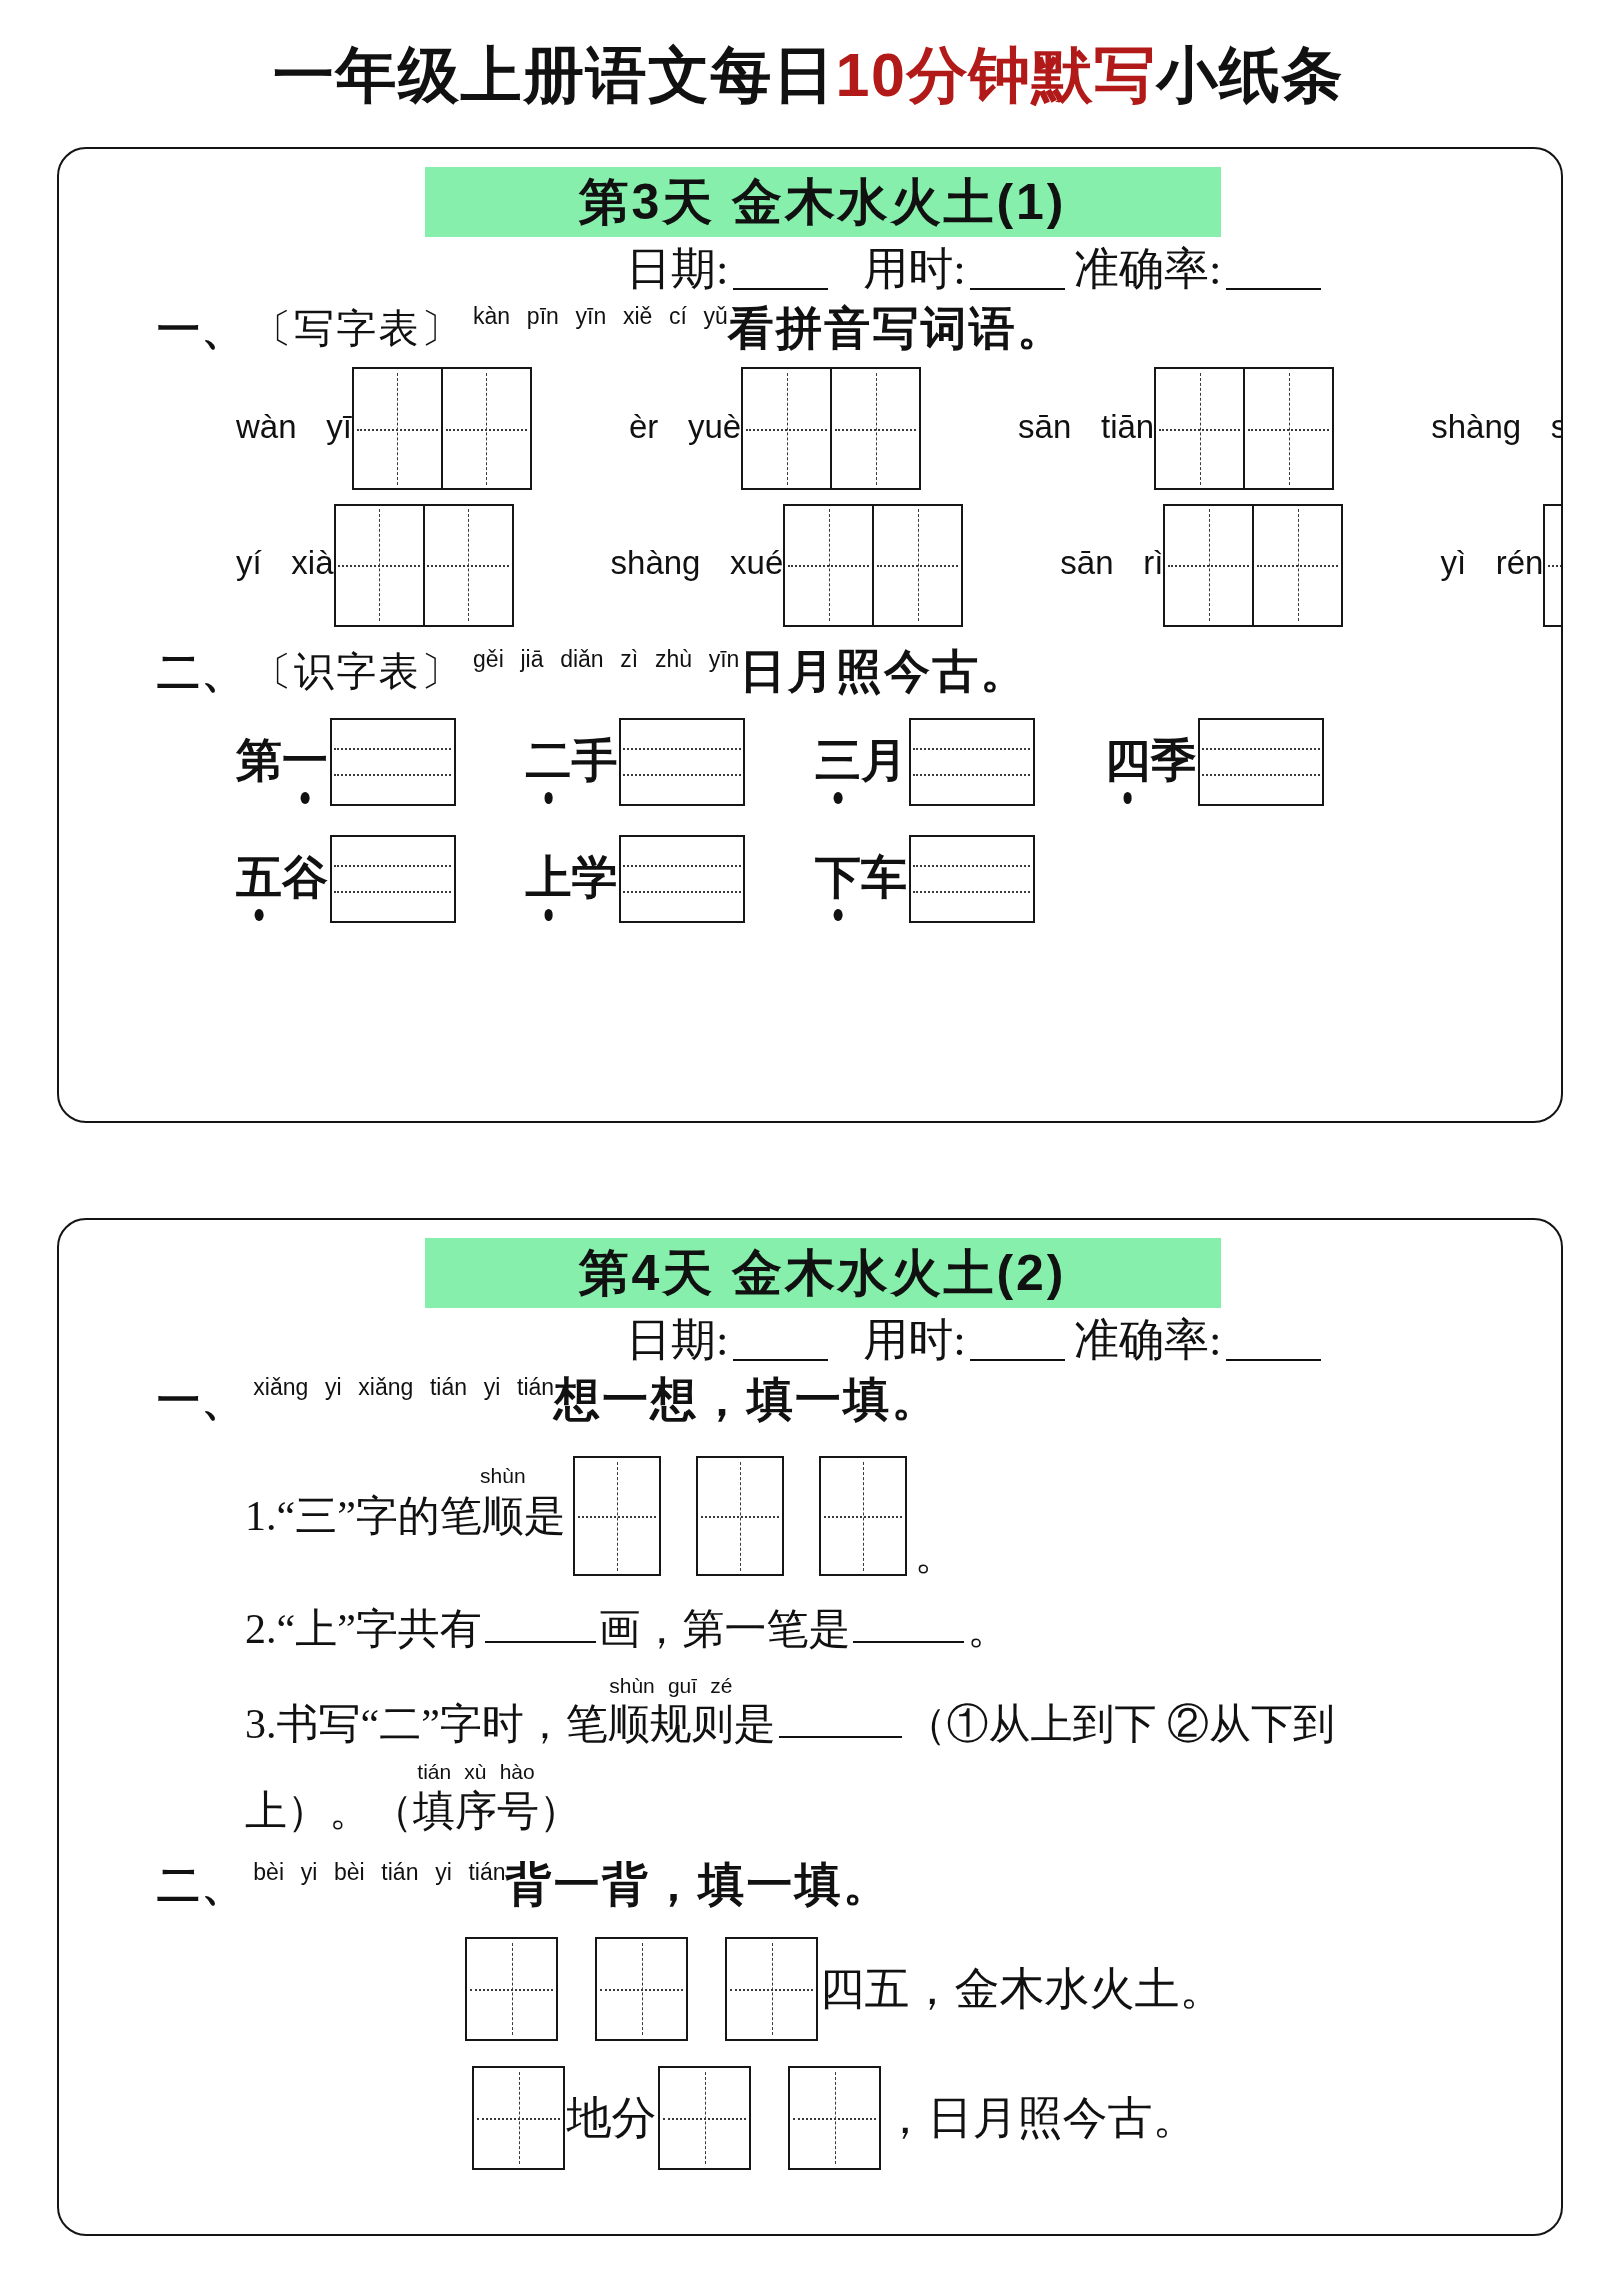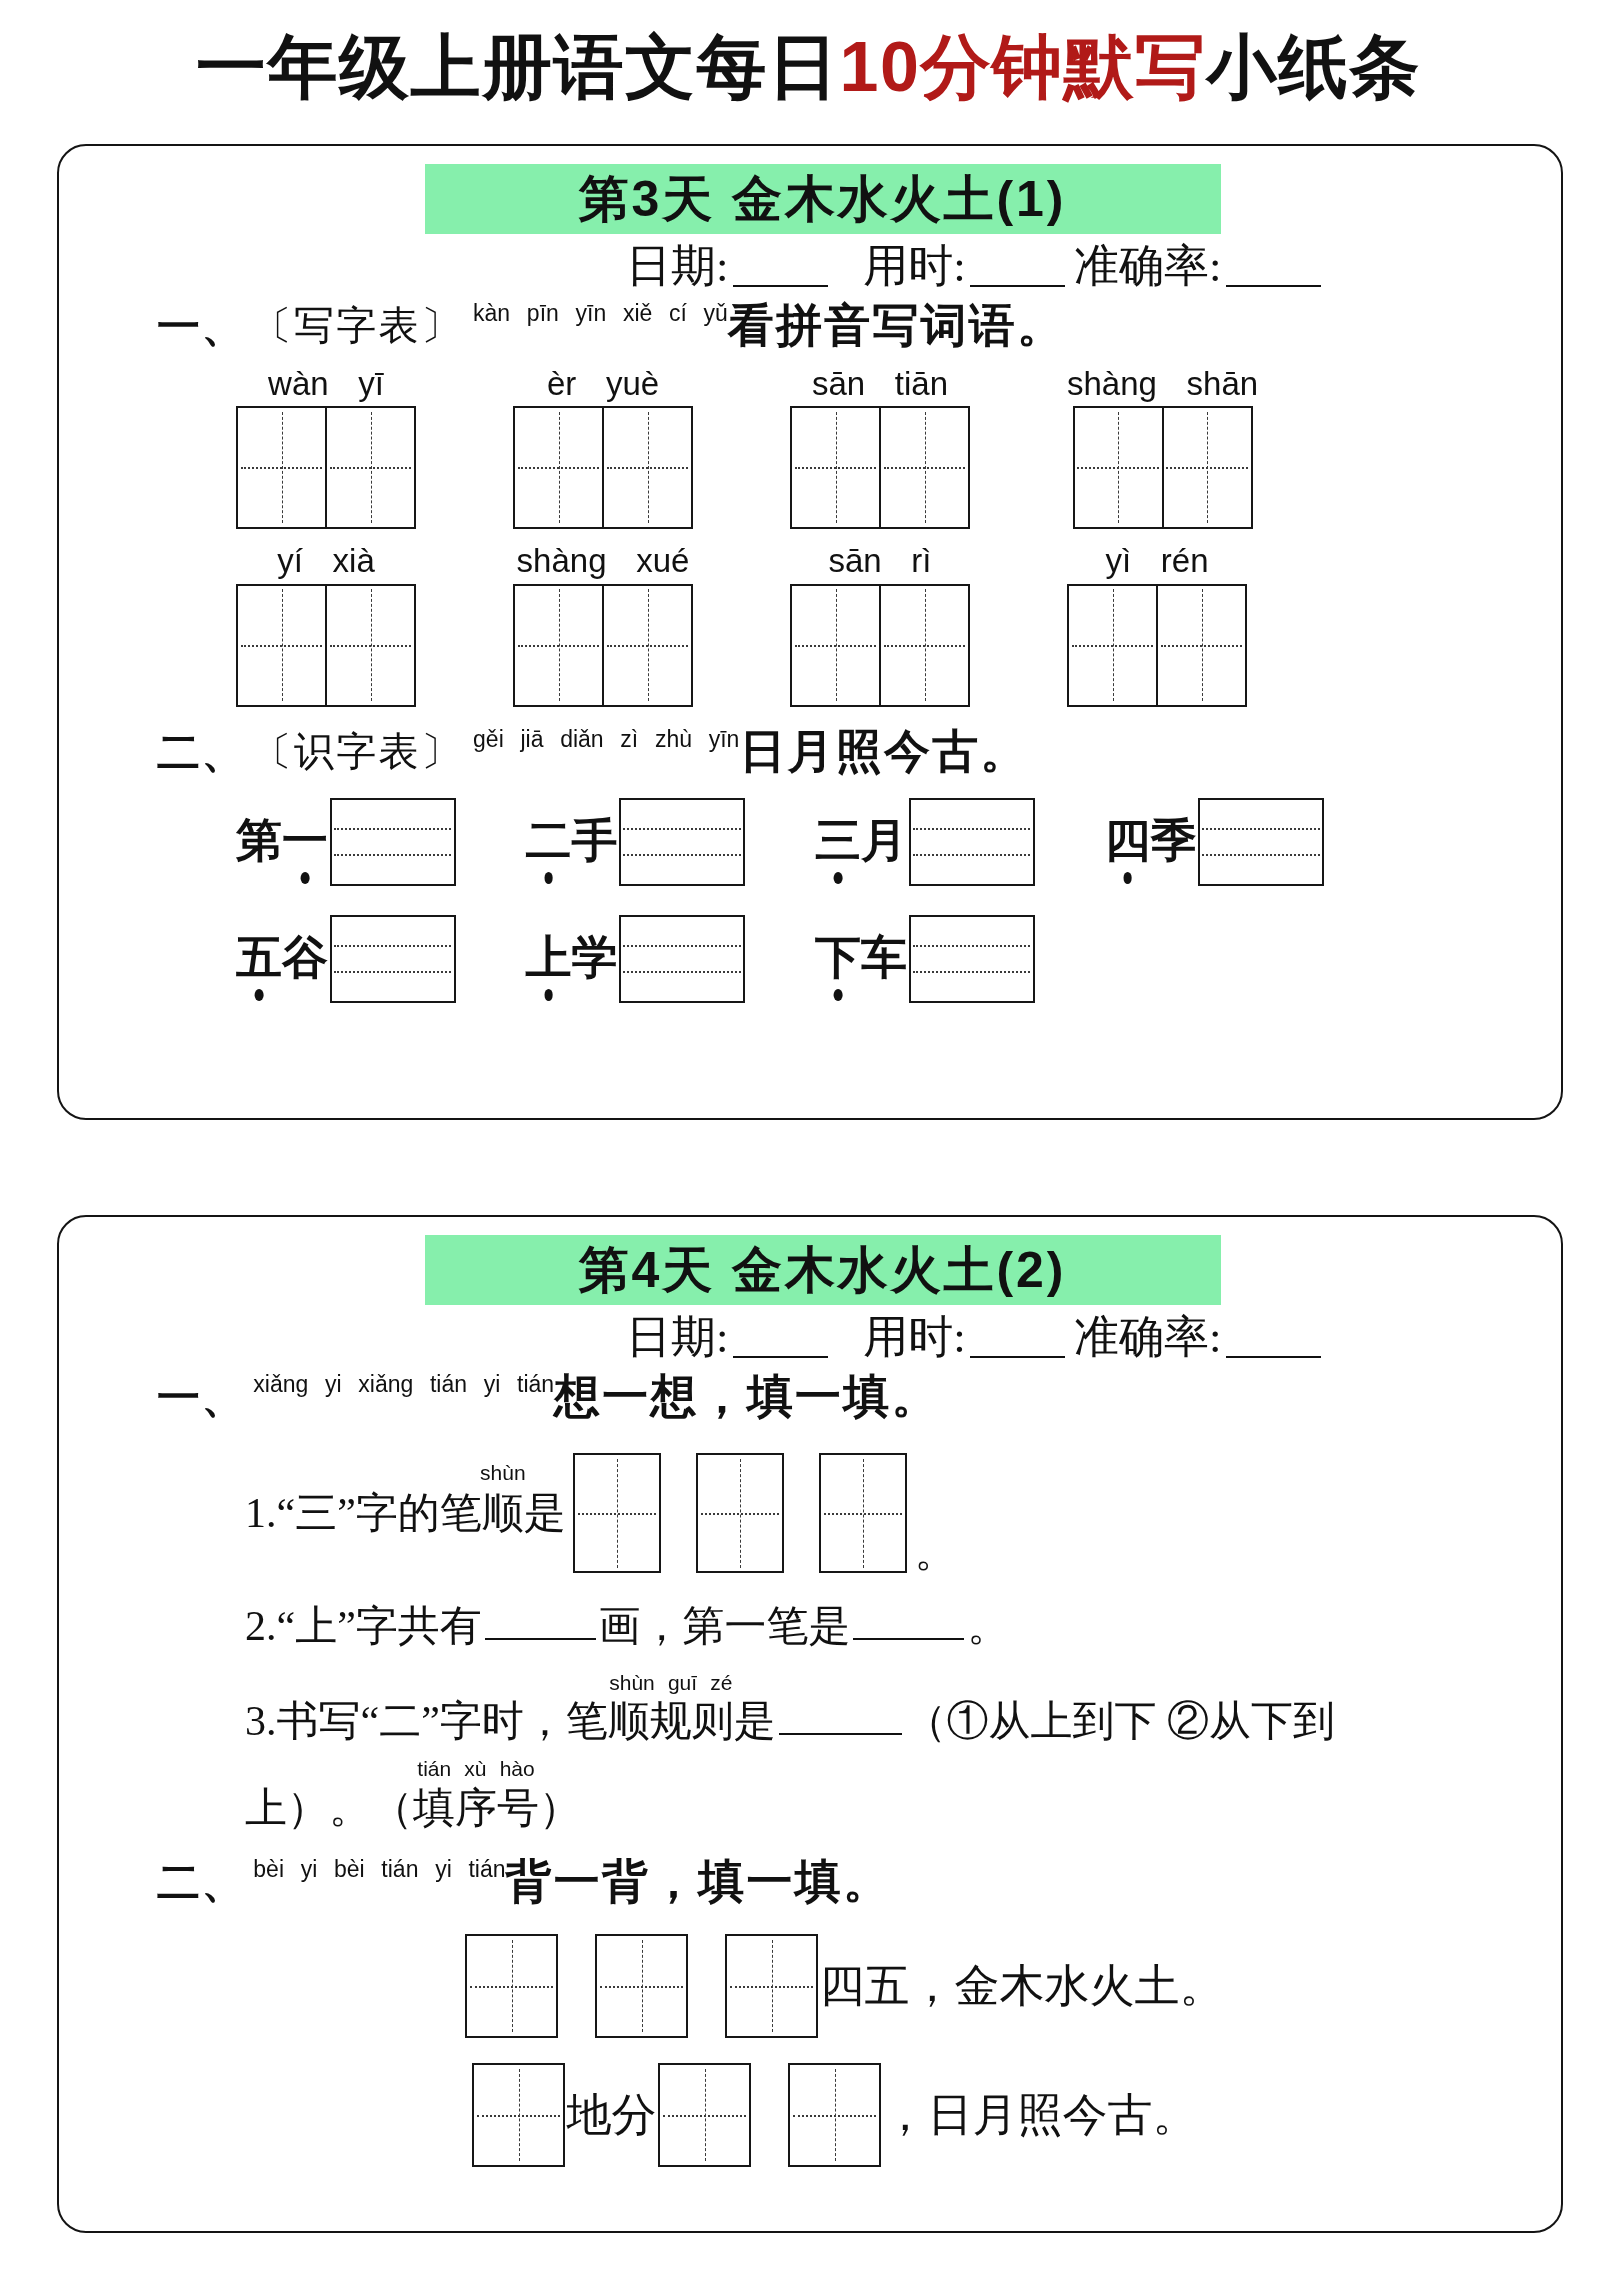--- a/index.html
+++ b/index.html
@@ -4,23 +4,23 @@
 <style>
   html,body{margin:0;padding:0;}
   body{
     width:1617px;height:2284px;background:#ffffff;color:#111;
     font-family:"Liberation Serif", serif;
     position:relative;overflow:hidden;
   }
 
   
   .page-title{
-    text-align:center;padding-top:28px;margin:0;
+    text-align:center;padding-top:41px;margin:0;
     font-family:"Liberation Sans", sans-serif;
-    font-weight:900;font-size:70px;line-height:1.12;letter-spacing:1.5px;
+    font-weight:900;font-size:61px;line-height:1.12;letter-spacing:1.5px;
     white-space:nowrap;
   }
   .page-title .red{color:#b11a18;}
 
   
   .panel{
     border:2.9px solid #141414;border-radius:29px;
     margin:0 54px 0 57px;box-sizing:border-box;
     padding:17.6px 73px 0 98px;overflow:hidden;
   }
@@ -57,21 +57,21 @@
     font-family:"Liberation Sans",sans-serif;font-size:23px;line-height:26.4px;
     word-spacing:10.3px;padding-left:7.3px;white-space:nowrap;
   }
   .head-txt{
     font-family:"Liberation Sans",sans-serif;font-weight:900;
     font-size:46px;line-height:1.12;letter-spacing:2.2px;white-space:nowrap;
   }
 
   
   .word-row{display:flex;gap:97px;margin:13.2px 0 0 79px;}
-  .word-group{display:flex;flex-direction:column;align-items:center;}
+  .word-group{display:flex;flex-direction:row;align-items:center;}
   .wpin{
     font-family:"Liberation Sans",sans-serif;font-size:33px;line-height:37px;
     word-spacing:20.5px;margin-bottom:4.4px;white-space:nowrap;
   }
   .wgrid{display:flex;border:2.9px solid #161616;}
   .wcell{width:87px;height:119px;position:relative;background:#fff;}
   .wcell + .wcell{border-left:2.2px solid #161616;}
   .cross::before{
     content:"";position:absolute;top:3.7px;bottom:3.7px;left:50%;
     border-left:1.5px dashed #3a3a3a;

